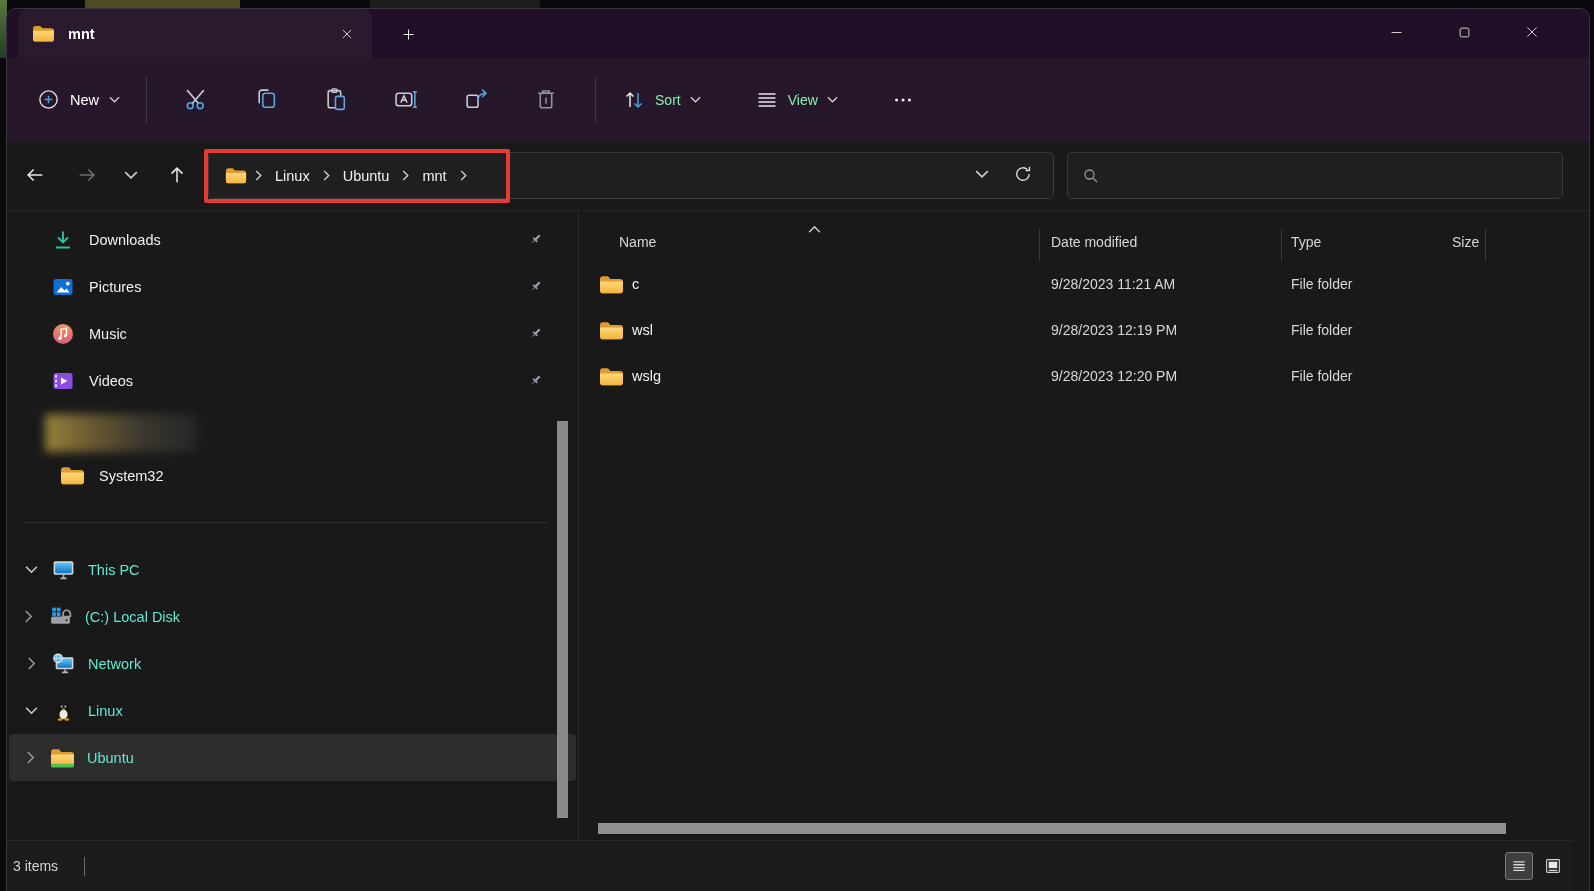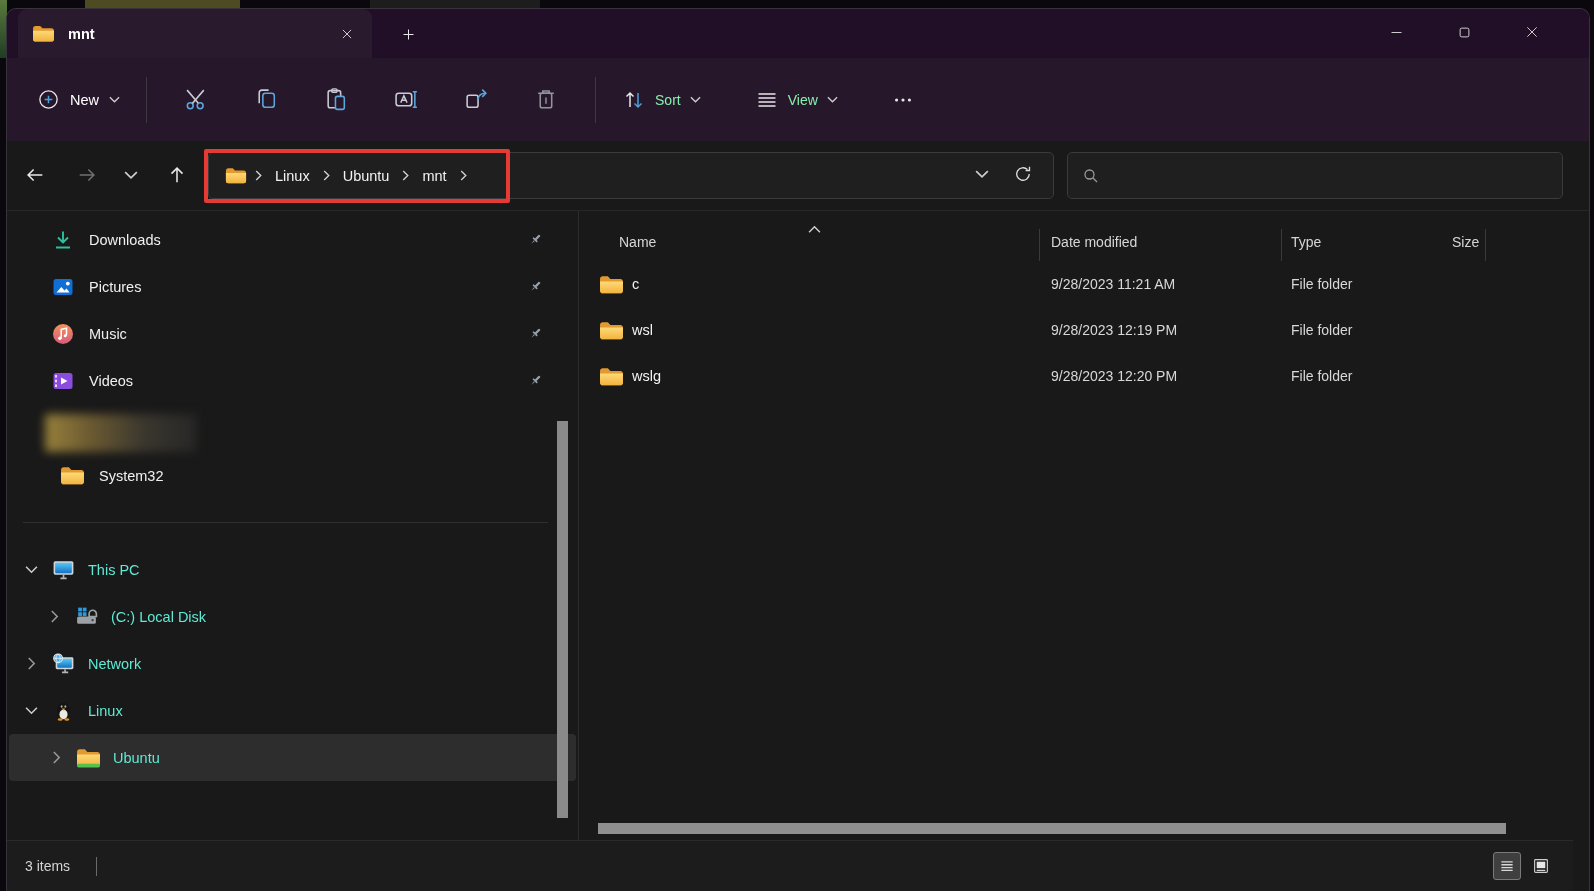--- a/index.html
+++ b/index.html
@@ -69,42 +69,42 @@
              border-right:1px solid #2c2c2c; padding-top:5px; }
   .side-item { height:47px; display:flex; align-items:center; padding-left:44px; gap:14px;
                color:#f0f0f0; font-size:14.5px; position:relative; }
   .side-pin { position:absolute; right:34px; top:15px; }
   .blur-item { margin:10px 0 0 38px; width:152px; height:38px; border-radius:3px;
                background:linear-gradient(90deg,#97803a 0%,#6b5a32 30%,#3a372e 65%,#262626 100%);
                filter:blur(5px); }
   .side-sep { height:1px; background:#2f2f2f; margin:23px 30px 23px 16px; }
   .tree-item { height:47px; display:flex; align-items:center; gap:12px;
                color:#5eead4; font-size:14.5px; padding-left:16px; }
-  .tree-item.indent { padding-left:39px; }
+  .tree-item.indent { padding-left:13px; }
   .tree-item.selected { background:#2d2d2d; border-radius:4px; margin:0 2px; }
   .chev-box { width:16px; display:flex; justify-content:center; }
 
   .vscroll { position:absolute; left:550px; top:210px; width:11px; height:397px; background:#8a8a8a; }
 
   .main { position:absolute; left:573px; top:0; right:0; height:100%; }
   .cols-header { position:absolute; top:8px; left:0; right:6px; height:48px; color:#d6d6d6; }
   .col-label { position:absolute; top:15px; font-size:14px; color:#d6d6d6; }
   .col-div { position:absolute; top:10px; width:1px; height:32px; background:#3a3a3a; }
   .sort-caret { position:absolute; left:228px; top:1px; }
   .file-row { position:absolute; left:0; right:12px; height:46px; border-radius:4px; }
   .row-icon { position:absolute; left:19px; top:11px; }
   .row-name { position:absolute; left:52px; top:13px; color:#f2f2f2; font-size:14.5px; }
   .row-date { position:absolute; left:471px; top:13px; color:#d8d8d8; font-size:14px; }
   .row-type { position:absolute; left:711px; top:13px; color:#d8d8d8; font-size:14px; }
   .row-size { position:absolute; left:915px; top:13px; color:#d8d8d8; font-size:14px; }
   .hscroll { position:absolute; left:18px; top:612px; width:908px; height:11px; background:#8f8f8f; }
 
   
   .statusbar { position:absolute; left:0; right:16px; bottom:0; height:51px; background:#1c1c1c;
-               border-top:1px solid #2a2a2a; display:flex; align-items:center; padding:0 18px; }
+               border-top:1px solid #2a2a2a; display:flex; align-items:center; padding:0 6px; }
   .status-count { color:#d4d4d4; font-size:14px; }
   .status-div { width:1px; height:19px; background:#6a6a6a; margin-left:26px; }
   .status-right { margin-left:auto; display:flex; align-items:center; gap:6px; }
   .view-toggle { width:28px; height:28px; display:flex; align-items:center; justify-content:center;
                  border-radius:3px; }
   .view-toggle.active { background:#3f3f3f; border:1px solid #7a7a7a; }
 </style>
 </head>
 <body>
 

